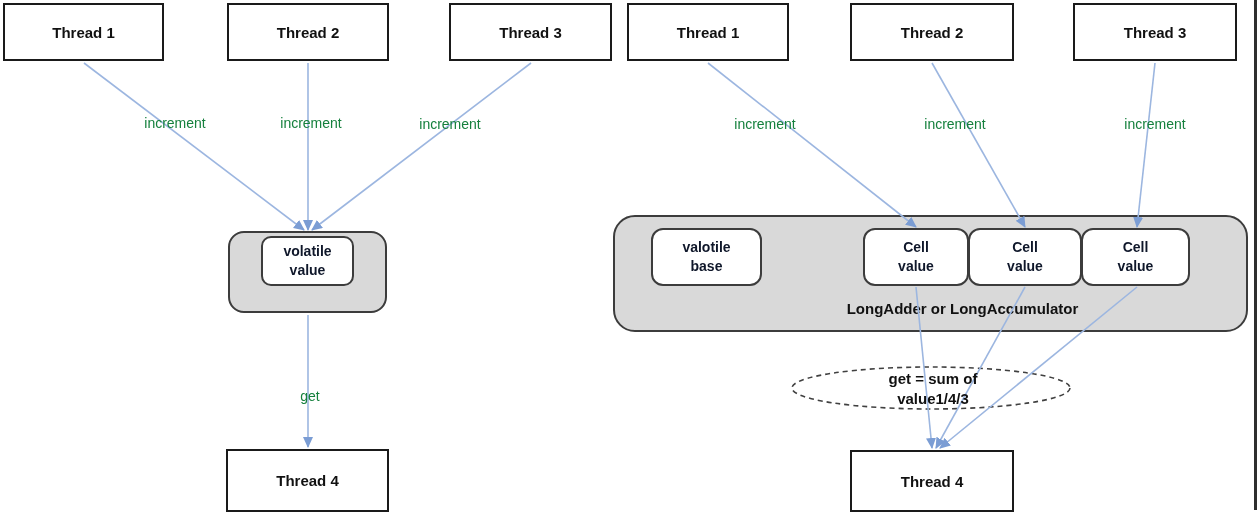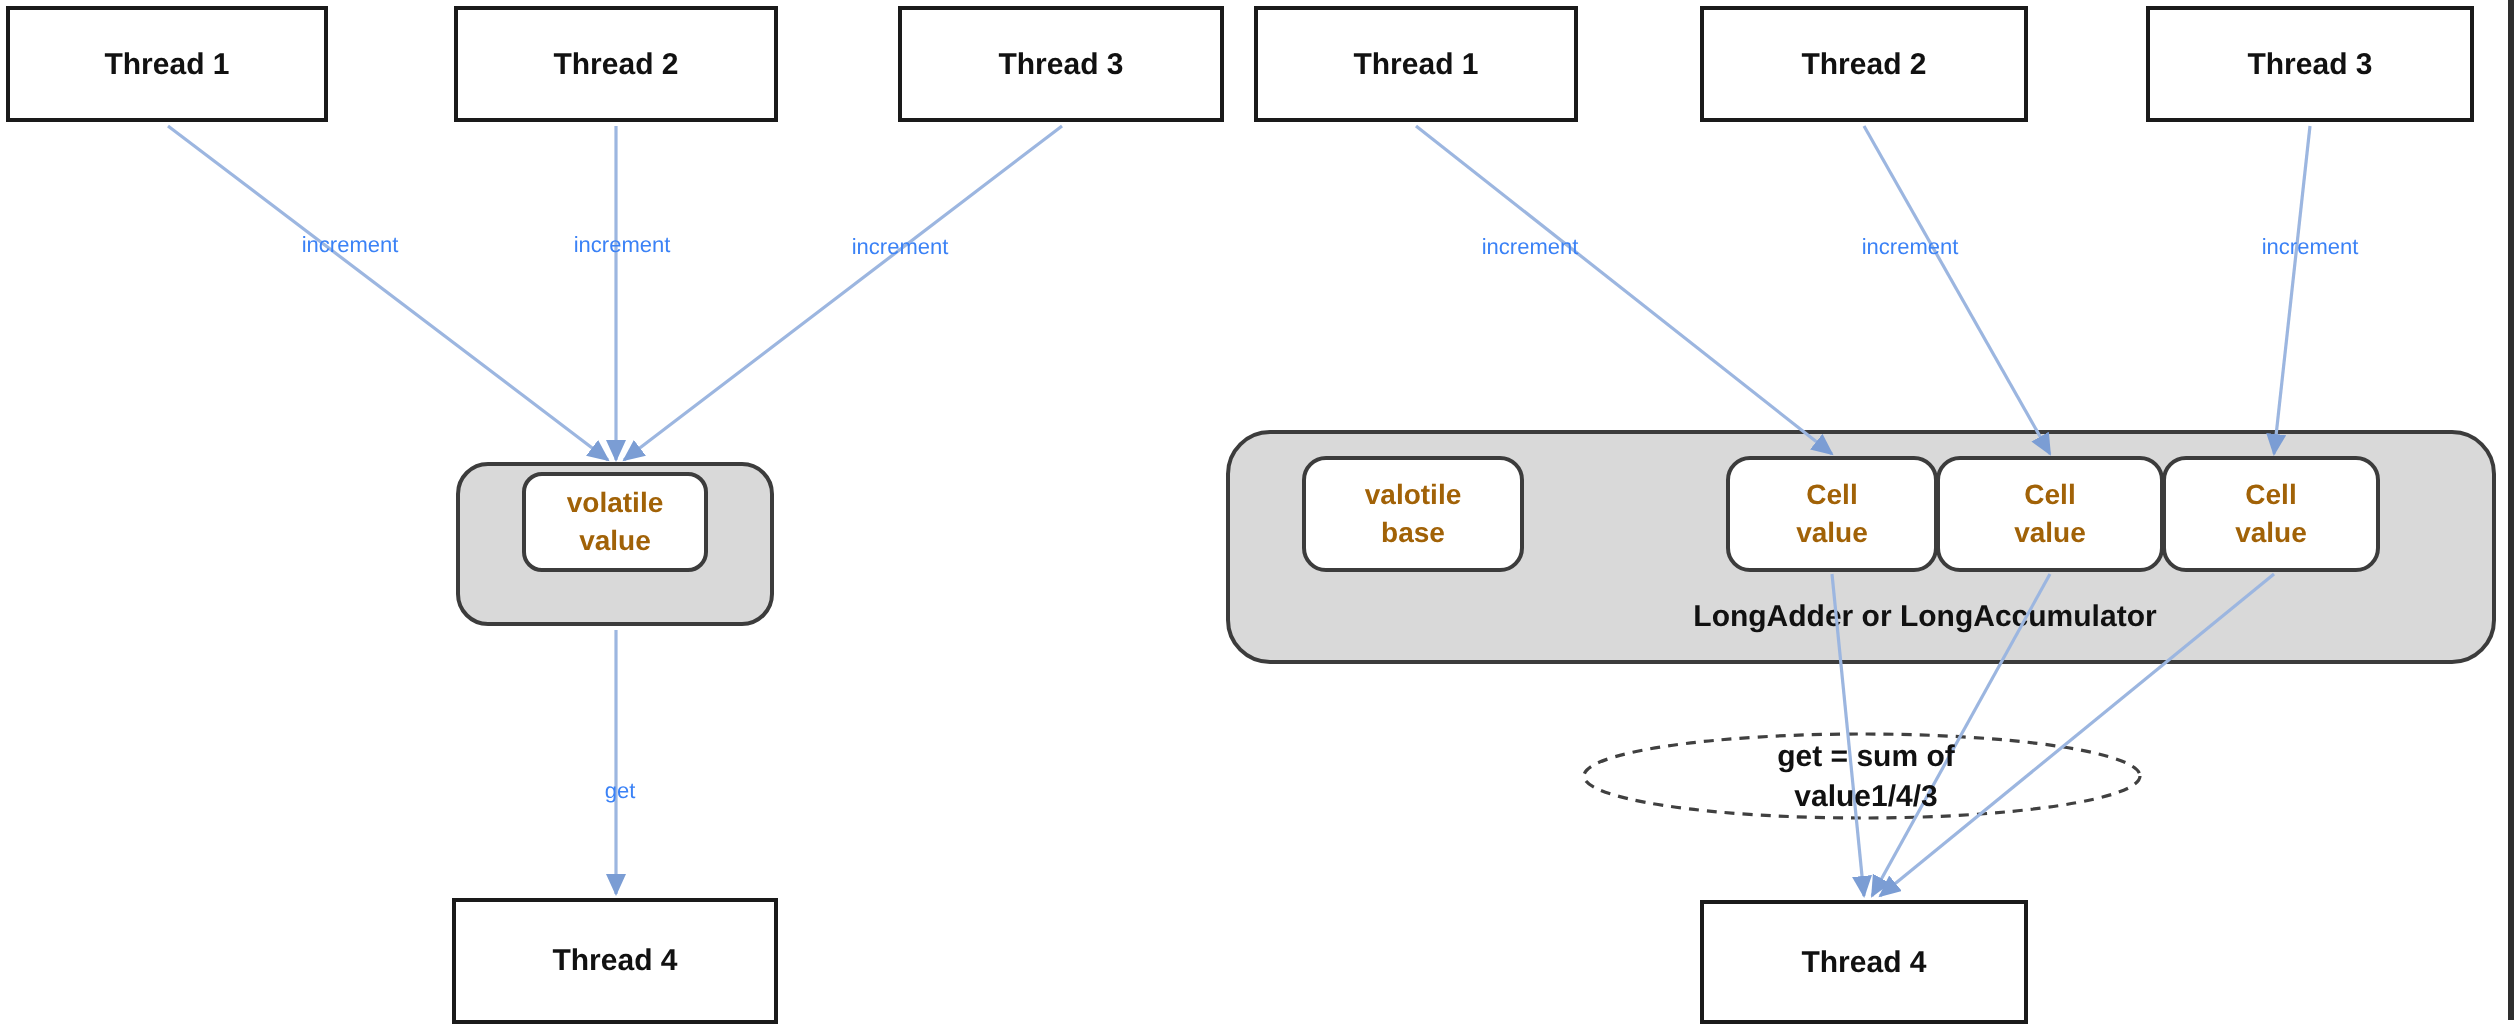--- a/index.html
+++ b/index.html
@@ -12,29 +12,29 @@
     display:flex;align-items:center;justify-content:center;
     font-weight:bold;font-size:15px;color:#111;box-sizing:border-box;z-index:1;
   }
   .gray-container{
     position:absolute;background:#d9d9d9;border:2px solid #3c3c3c;
     box-sizing:border-box;z-index:1;
   }
   .white-pill{
     position:absolute;background:#ffffff;border:2px solid #3c3c3c;border-radius:12px;
     display:flex;align-items:center;justify-content:center;text-align:center;
-    font-weight:bold;font-size:14px;line-height:1.35;color:#a16207;
+    font-weight:bold;font-size:14px;line-height:1.35;color:#0f172a;
     box-sizing:border-box;z-index:2;white-space:pre-line;
   }
   .container-label{
     position:absolute;text-align:center;font-weight:bold;color:#111;z-index:2;
   }
   .flow-label{
     position:absolute;transform:translate(-50%,-50%);
-    font-size:11px;color:#3b82f6;z-index:6;white-space:nowrap;
+    font-size:14px;color:#15803d;z-index:6;white-space:nowrap;
   }
   .sum-note{
     position:absolute;transform:translate(-50%,-50%);text-align:center;
     font-weight:bold;font-size:15px;line-height:1.35;color:#111;z-index:6;
     white-space:pre-line;
   }
   #connector-svg{position:absolute;left:0;top:0;z-index:5;pointer-events:none;}
   #right-border{position:absolute;z-index:4;background:#2e2e2e;}
 </style>
 </head>

